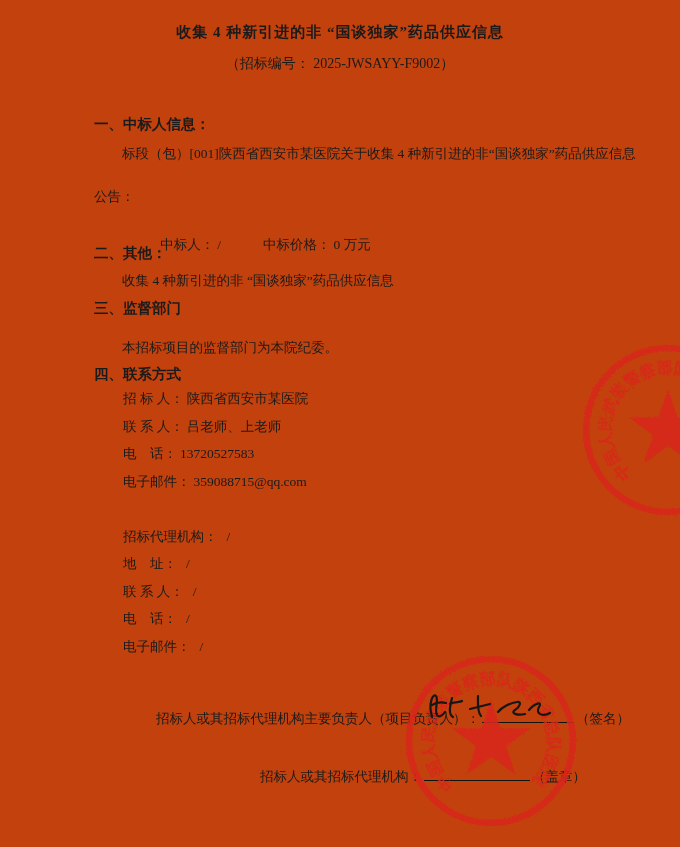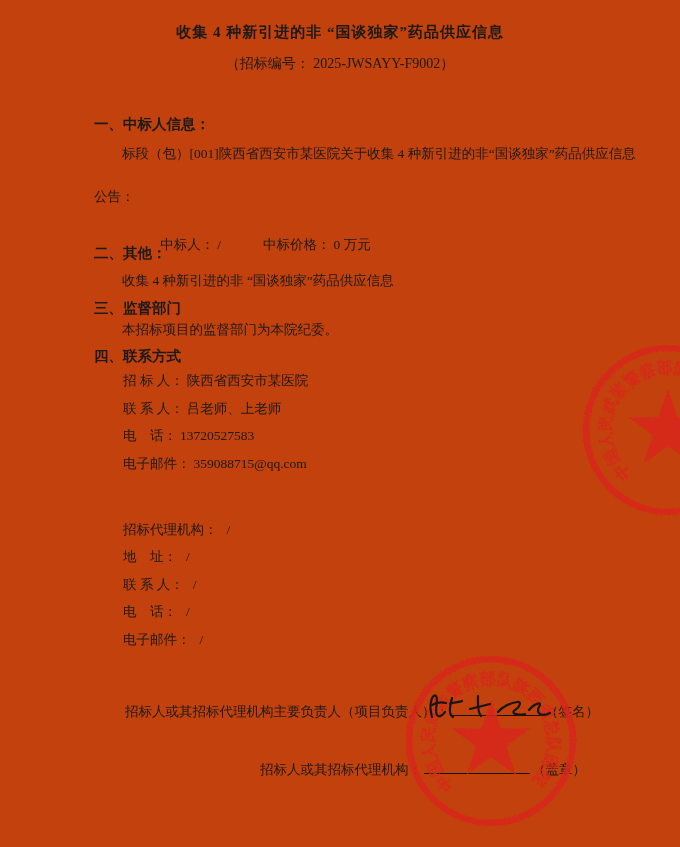--- a/index.html
+++ b/index.html
@@ -35,25 +35,25 @@
   .val{margin-left:3px;}
   .agency .val{margin-left:9px;}
   #h1{margin-top:40px;}
   #s1l1{margin-top:10px;}
   #s1l2{margin-top:23px;}
   #winner{margin-top:8px;margin-left:46px;}
   #winner .gap{display:inline-block;width:42px;}
   #h2{margin-top:8px;}
   #s2b{margin-top:8px;}
   #h3{margin-top:7px;}
-  #s3b{margin-top:2px;}
+  #s3b{margin-top:20px;}
   #h4{margin-top:6px;}
   #trow0{margin-top:5px;}
-  #arow0{margin-top:46px;}
-  #sig1{margin-top:50px;margin-left:31px;height:22px;line-height:22px;}
+  #arow0{margin-top:35px;}
+  #sig1{margin-top:50px;margin-left:31px;height:22px;line-height:22px;text-align:right;}
   #sig2{margin-top:36px;margin-left:166px;height:22px;line-height:22px;}
   .blank{
     display:inline-block;
     border-bottom:1.4px solid #111;
     height:15px;
     vertical-align:baseline;
     margin:0 2px;
   }
   .blank1{width:92px;}
   .blank2{width:106px;}

